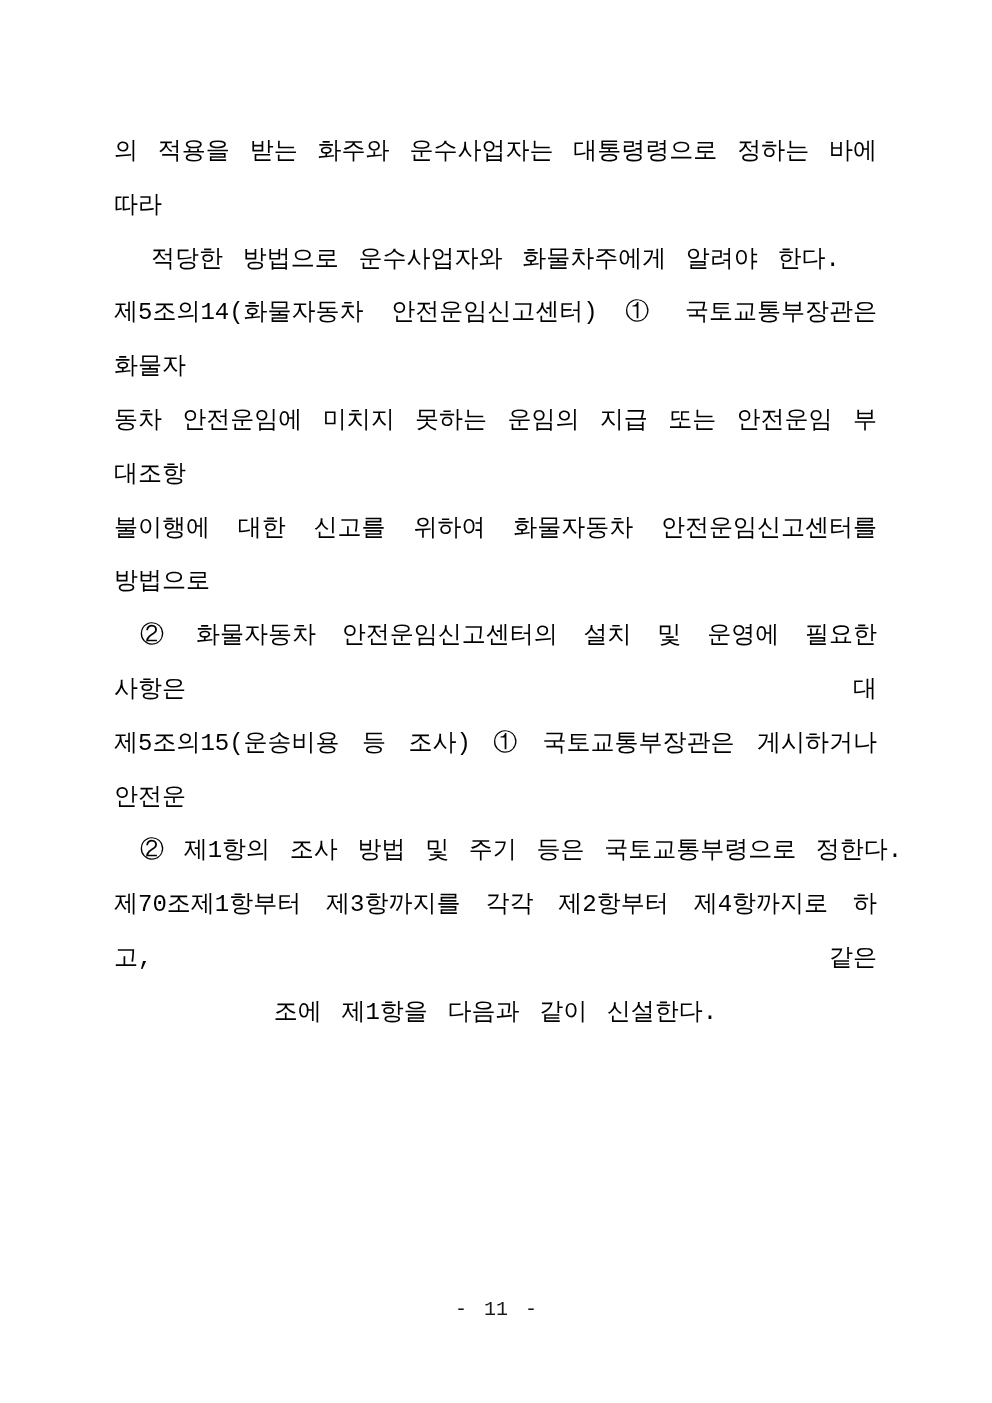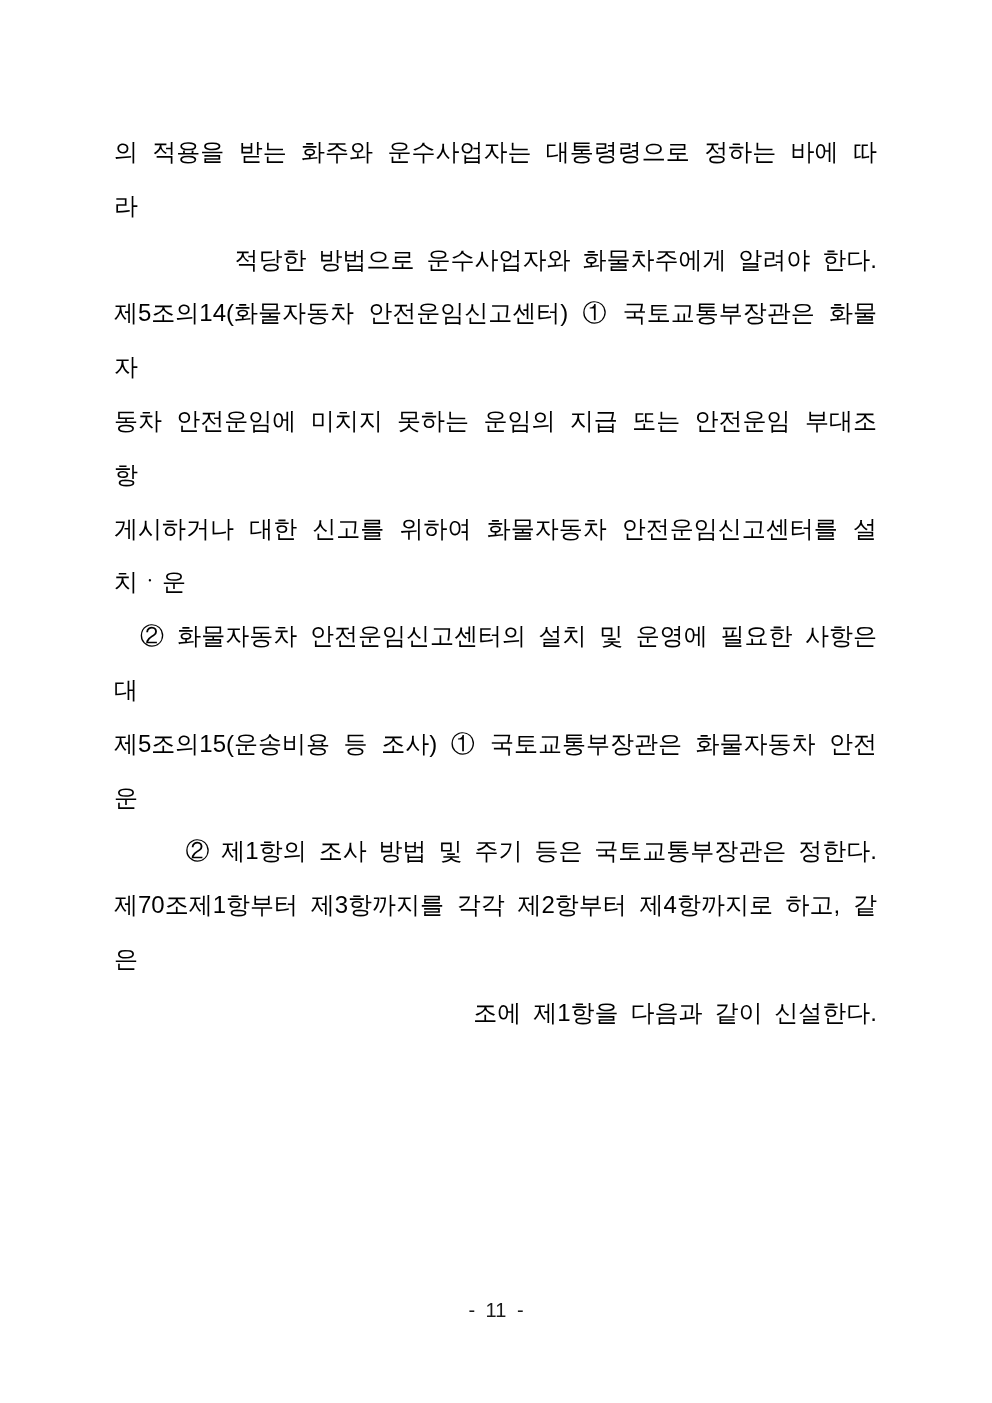--- a/index.html
+++ b/index.html
@@ -6,35 +6,35 @@
     margin: 0;
     padding: 0;
     background: #ffffff;
   }
   .page {
     position: relative;
     width: 992px;
     height: 1403px;
     background: #ffffff;
     overflow: hidden;
-    font-family: Liberation Sans, sans-serif;
+    font-family: Liberation Mono, monospace;
     color: #000000;
   }
   .text-column {
     position: absolute;
     left: 114px;
     top: 125px;
     width: 763px;
   }
   .ln {
     font-size: 24px;
     line-height: 53.8px;
     white-space: nowrap;
     word-spacing: 0.22em;
-    text-align: right;
+    text-align: center;
   }
   
   .jf {
     white-space: normal;
     text-align: justify;
     text-align-last: justify;
     text-justify: inter-word;
   }
   
   .ia { text-indent: 26px; }
@@ -54,22 +54,22 @@
 </style>
 </head>
 <body>
 
 <div class="page">
   <div class="text-column">
     <div class="ln jf">의 적용을 받는 화주와 운수사업자는 대통령령으로 정하는 바에 따라</div>
     <div class="ln">적당한 방법으로 운수사업자와 화물차주에게 알려야 한다.</div>
     <div class="ln jf">제5조의14(화물자동차 안전운임신고센터) ① 국토교통부장관은 화물자</div>
     <div class="ln jf">동차 안전운임에 미치지 못하는 운임의 지급 또는 안전운임 부대조항</div>
-    <div class="ln jf">게시하거나 대한 신고를 위하여 화물자동차 안전운임신고센터를 설치ㆍ운</div>
+    <div class="ln jf">불이행에 대한 신고를 위하여 화물자동차 안전운임신고센터를 방법으로</div>
     <div class="ln jf ia">② 화물자동차 안전운임신고센터의 설치 및 운영에 필요한 사항은 대</div>
-    <div class="ln jf">제5조의15(운송비용 등 조사) ① 국토교통부장관은 화물자동차 안전운</div>
-    <div class="ln ia">② 제1항의 조사 방법 및 주기 등은 국토교통부장관은 정한다.</div>
+    <div class="ln jf">제5조의15(운송비용 등 조사) ① 국토교통부장관은 게시하거나 안전운</div>
+    <div class="ln ia">② 제1항의 조사 방법 및 주기 등은 국토교통부령으로 정한다.</div>
     <div class="ln jf">제70조제1항부터 제3항까지를 각각 제2항부터 제4항까지로 하고, 같은</div>
     <div class="ln">조에 제1항을 다음과 같이 신설한다.</div>
 
   </div>
   <div class="page-number">- 11 -</div>
 </div>
 
 </body></html>

